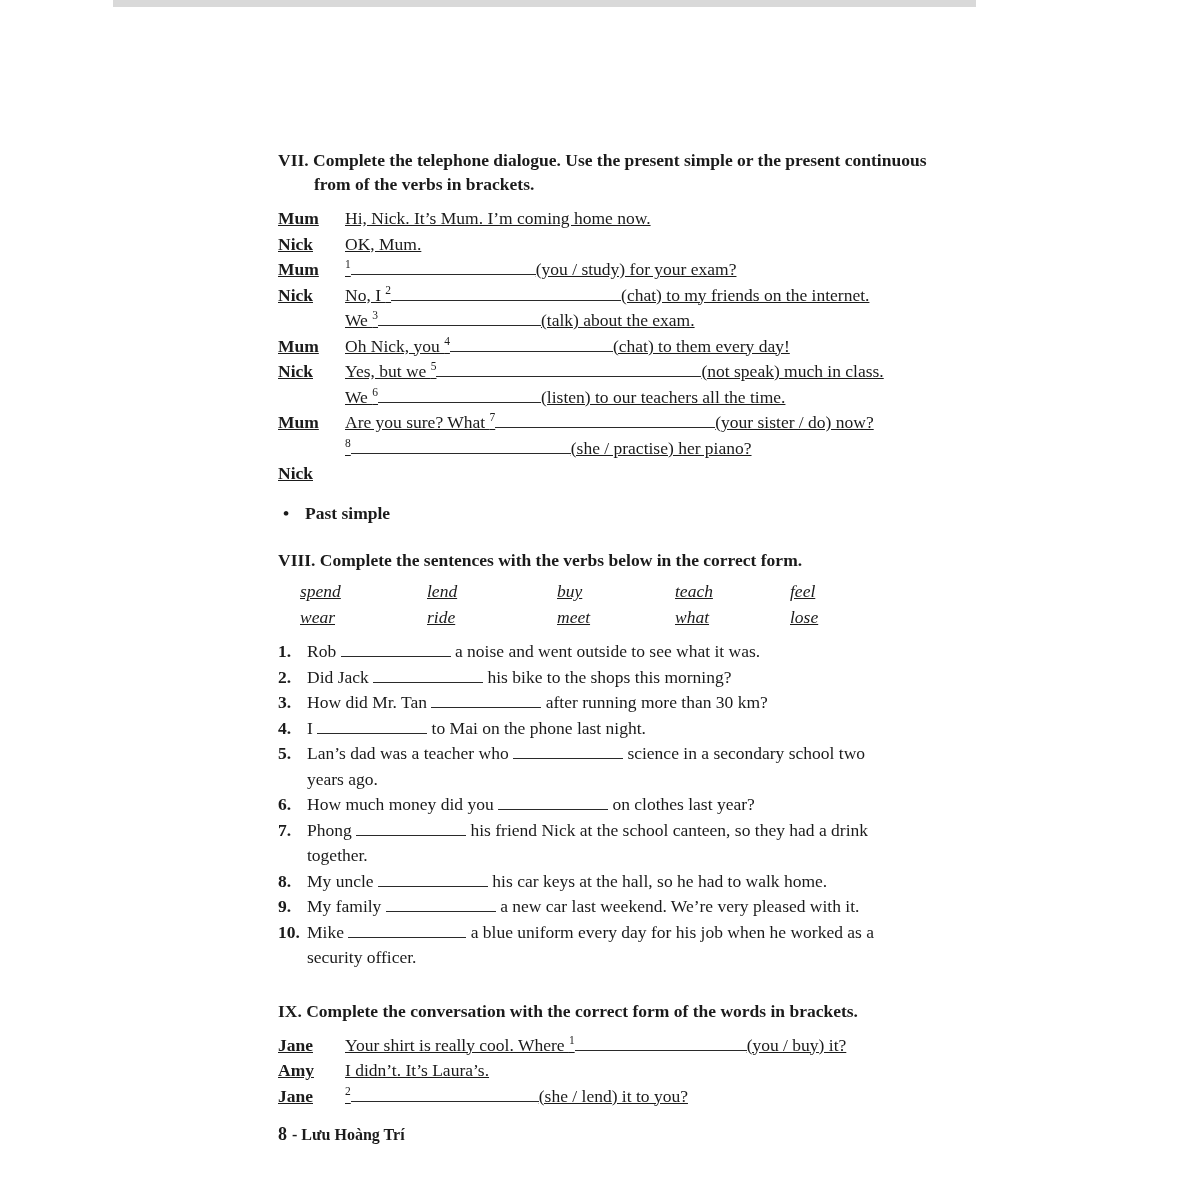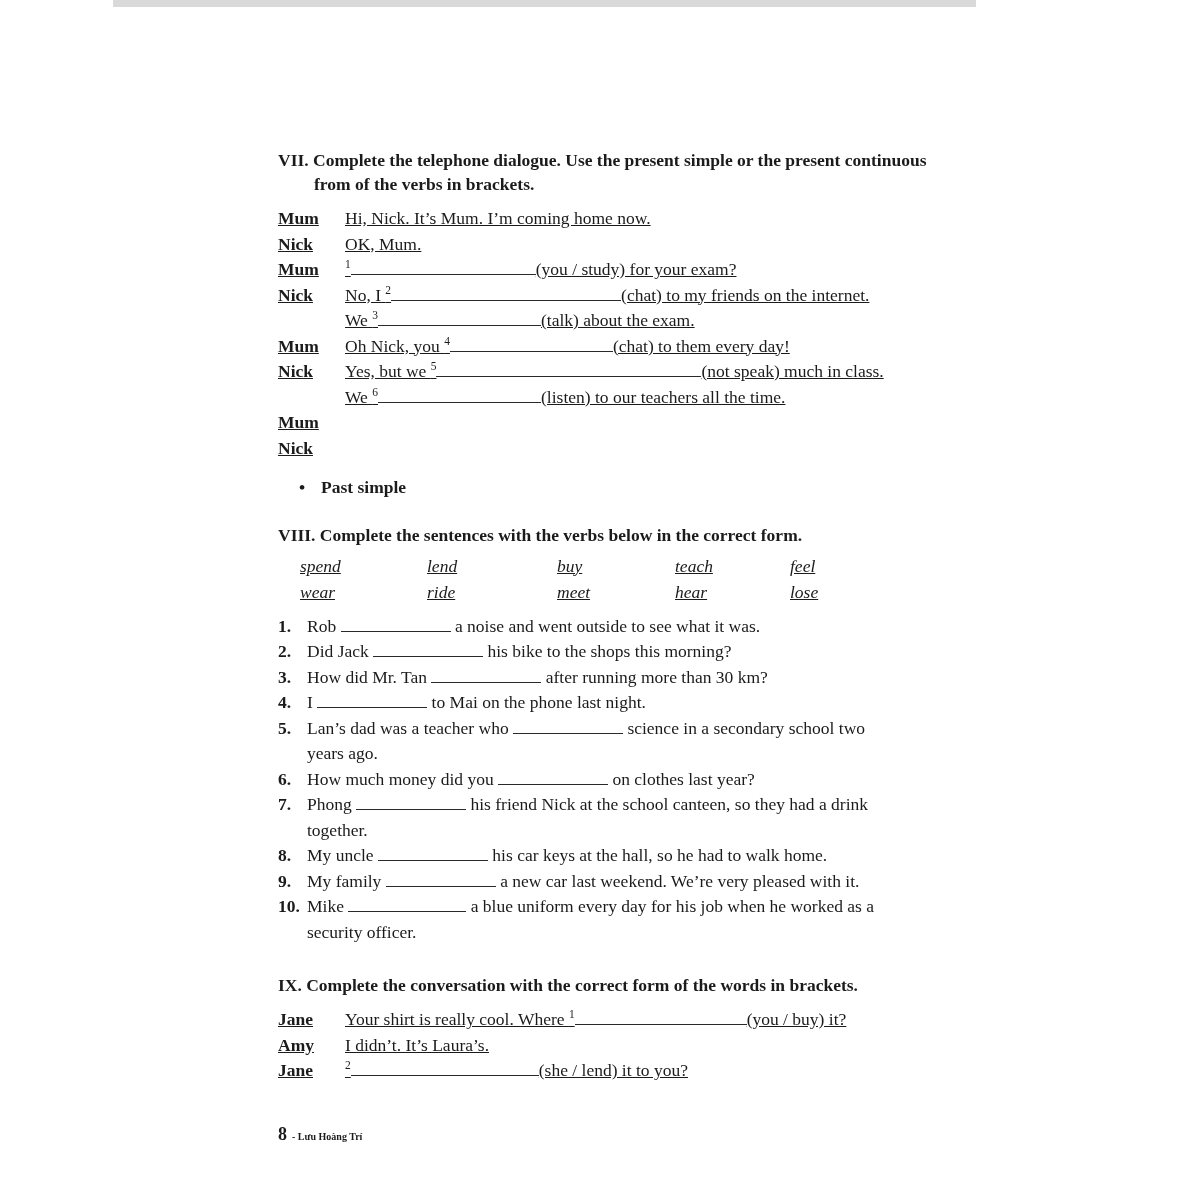--- a/index.html
+++ b/index.html
@@ -20,35 +20,35 @@
 
   .dialogue { margin-top:10px;text-decoration:underline; }
   .dlg-row { display:flex; }
   .dlg-speaker { flex:0 0 67px; font-weight:bold; }
   .dlg-text { flex:1; }
 
   sup { font-size:11.5px; line-height:0; }
 
   .blank { display:inline-block; border-bottom:1.3px solid #2a2a2a; height:4px; }
 
-  .bullet-line { margin-top:14px; font-weight:bold;margin-left:16px; }
+  .bullet-line { margin-top:14px; font-weight:bold; }
   .bullet { display:inline-block; width:27px; padding-left:5px; }
 
   .wordbank { margin-top:6px; margin-left:22px; }
   .wb-row { display:grid; grid-template-columns:127px 130px 118px 115px 1fr; line-height:26px;text-decoration:underline; }
   .wb-word { font-style:italic; }
 
   .numlist { margin-top:9px; }
   .li-row { display:flex; }
   .li-num { flex:0 0 29px; font-weight:bold; }
   .li-text { flex:1; }
 
   .footer { position:absolute; left:278px; top:1124px; }
   .footer-num { font-weight:bold; font-size:18px; }
-  .footer-author { font-weight:bold; font-size:10px; margin-left:5px; }
+  .footer-author { font-weight:bold; font-size:16px; margin-left:5px; }
 </style>
 </head>
 <body>
 
 <div class="page">
   <div class="top-strip"></div>
 
   <div class="content">
 
     <h2 class="ex-title hang">VII. Complete the telephone dialogue. Use the present simple or the present continuous from of the verbs in brackets.</h2>
@@ -73,20 +73,21 @@
         <div class="dlg-row">
           <div class="dlg-speaker">Mum</div>
           <div class="dlg-text">Oh Nick, you <sup>4</sup><span class="blank" style="width: 163px;"></span>(chat) to them every day!</div>
         </div>
         <div class="dlg-row">
           <div class="dlg-speaker">Nick</div>
           <div class="dlg-text">Yes, but we <sup>5</sup><span class="blank" style="width: 265px;"></span>(not speak) much in class.<br>We <sup>6</sup><span class="blank" style="width: 163px;"></span>(listen) to our teachers all the time.</div>
         </div>
         <div class="dlg-row">
           <div class="dlg-speaker">Mum</div>
+          <div class="dlg-text">Are you sure? What <sup>7</sup><span class="blank" style="width: 220px;"></span>(your sister / do) now?<br><sup>8</sup><span class="blank" style="width: 220px;"></span>(she / practise) her piano?</div>
         </div>
         <div class="dlg-row">
           <div class="dlg-speaker">Nick</div>
         </div>
       </div>
 
     <div class="bullet-line">
       <span class="bullet">•</span><span>Past simple</span>
     </div>
 
@@ -97,21 +98,21 @@
           <span class="wb-word">spend</span>
           <span class="wb-word">lend</span>
           <span class="wb-word">buy</span>
           <span class="wb-word">teach</span>
           <span class="wb-word">feel</span>
         </div>
         <div class="wb-row">
           <span class="wb-word">wear</span>
           <span class="wb-word">ride</span>
           <span class="wb-word">meet</span>
-          <span class="wb-word">hear</span>
+          <span class="wb-word">what</span>
           <span class="wb-word">lose</span>
         </div>
       </div>
 
     <div class="numlist">
         <div class="li-row">
           <div class="li-num">1.</div>
           <div class="li-text">Rob <span class="blank" style="width: 110px;"></span> a noise and went outside to see what it was.</div>
         </div>
         <div class="li-row">

